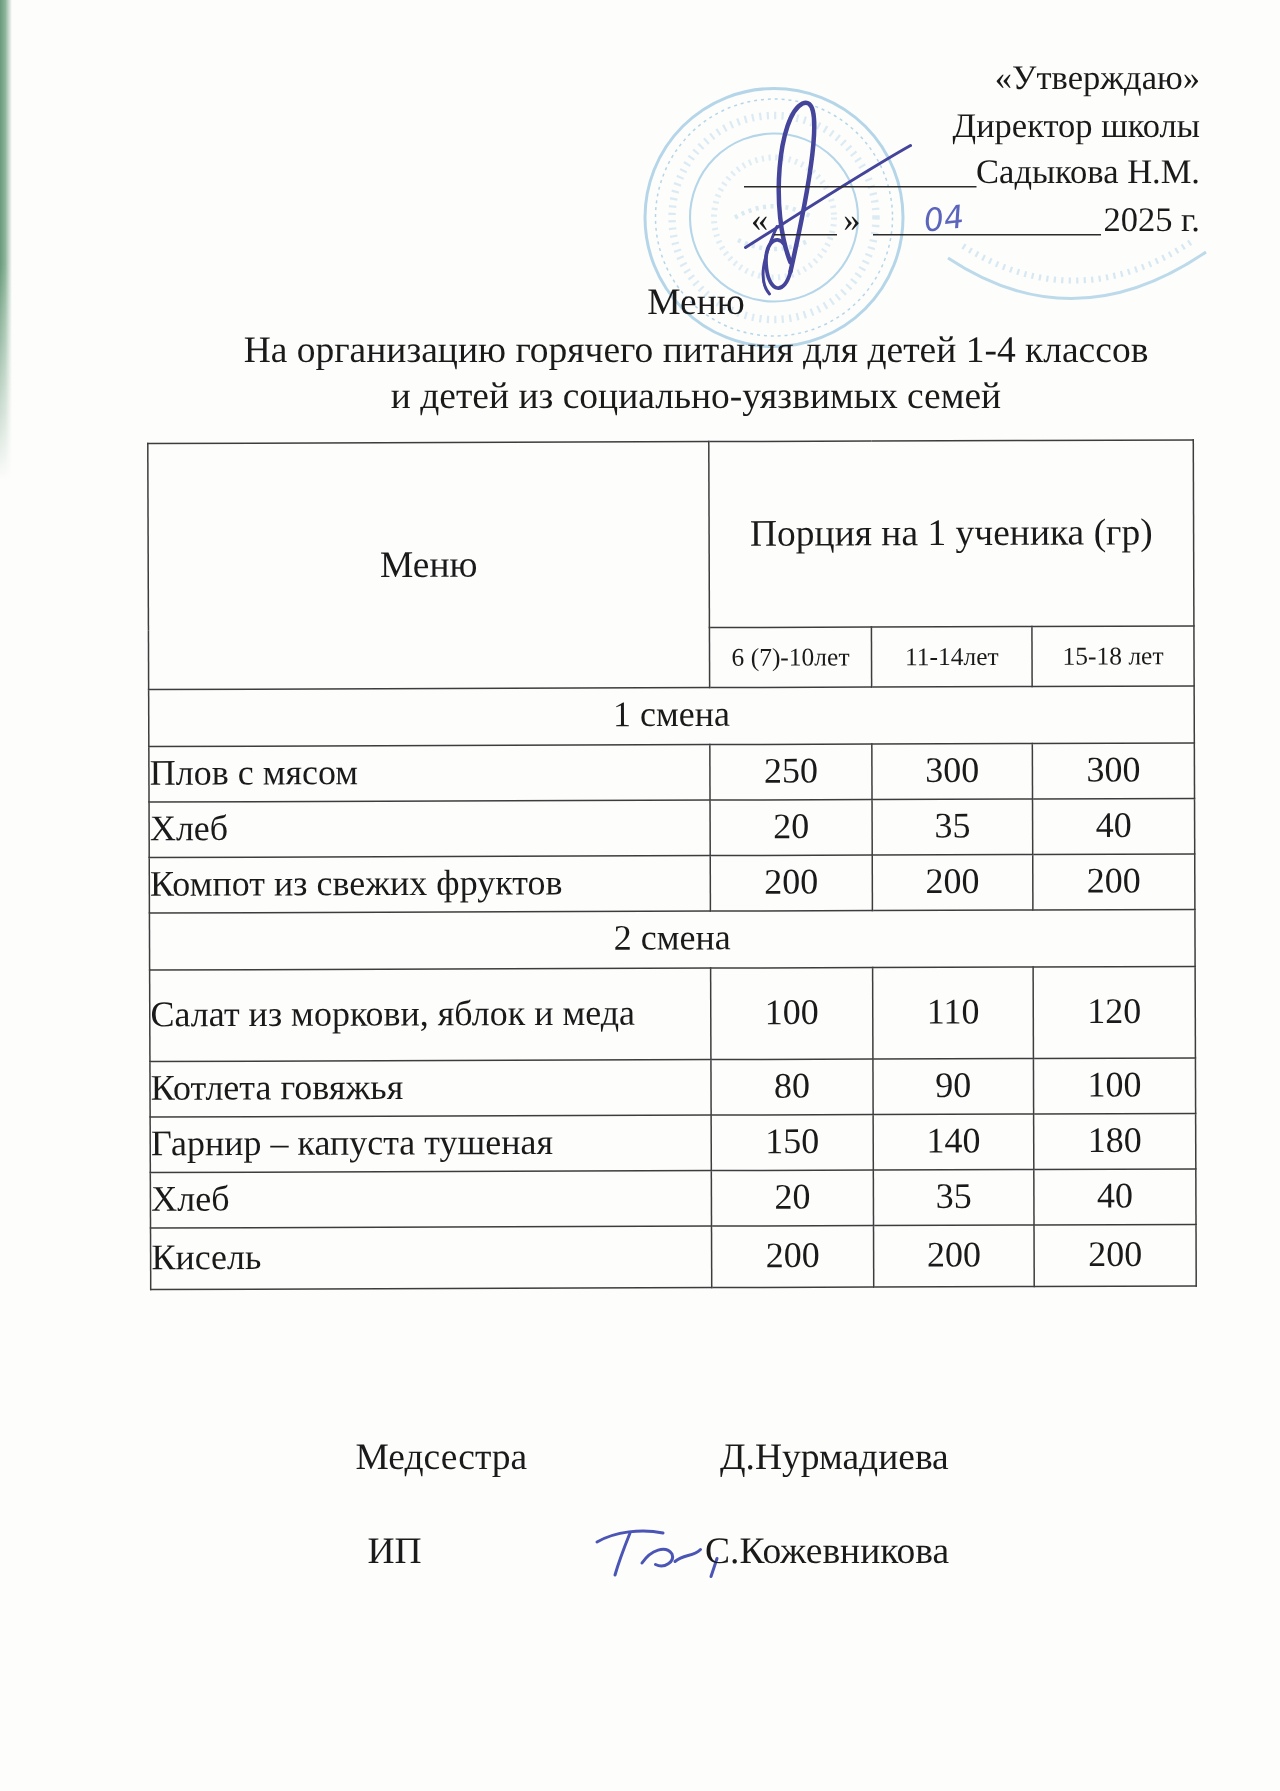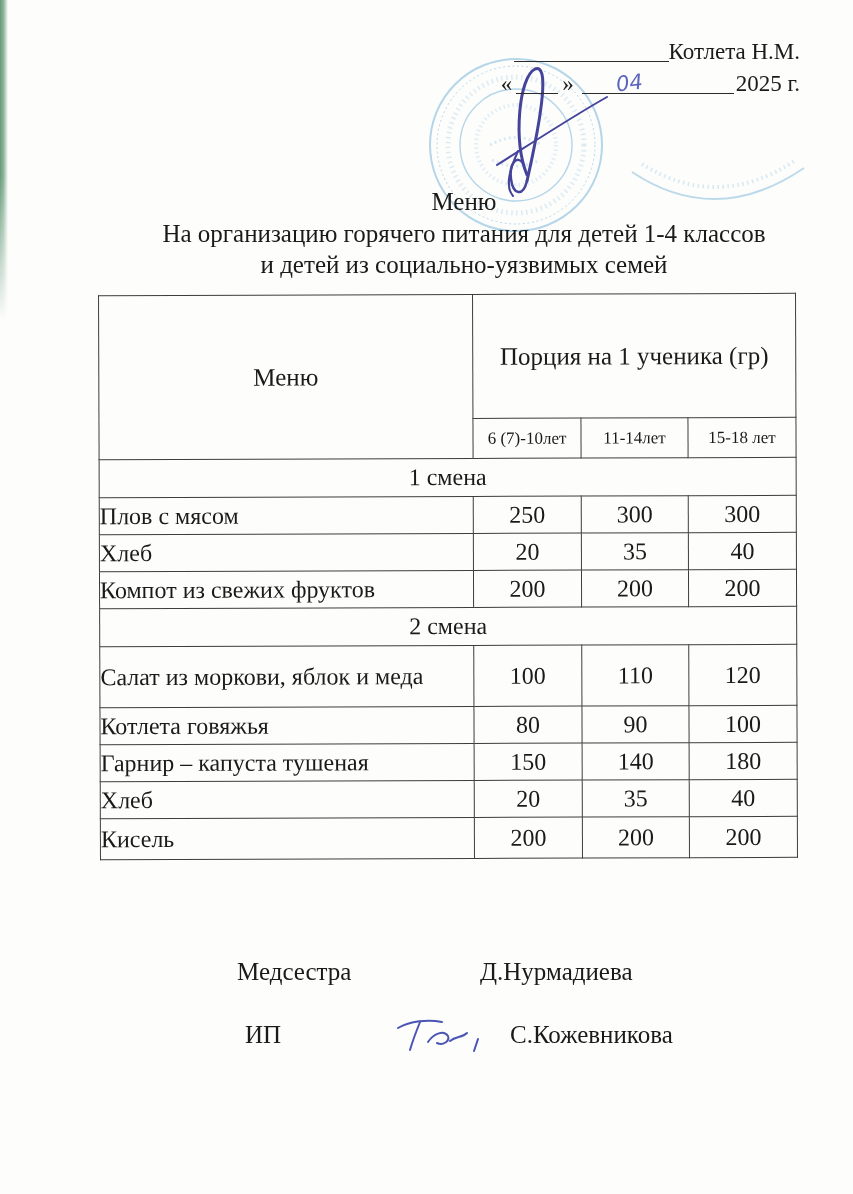--- a/index.html
+++ b/index.html
@@ -100,21 +100,23 @@
   <svg class="sig" style="left:455px;top:55px;" width="170" height="150" viewBox="0 0 170 150">
     <g fill="none" stroke-linecap="round" stroke="#45449b">
       <path d="M 72 120 C 58 85 64 22 80 14 C 94 8 88 55 72 126" stroke-width="3"></path>
       <path d="M 152 42 C 120 60 80 86 42 110" stroke-width="2"></path>
       <path d="M 72 126 C 68 142 58 140 56 124 C 54 108 62 100 68 108" stroke-width="2.5"></path>
       <path d="M 63 96 C 54 116 50 132 58 141" stroke-width="2"></path>
     </g>
   </svg>
 
   <div class="approval">
-    <div><span class="uline w155"></span><span>Котлета Н.М.</span></div>
+    <div>«Утверждаю»</div>
+    <div>Директор школы</div>
+    <div><span class="uline w155"></span><span>Садыкова Н.М.</span></div>
     <div><span>«</span><span class="uline w42"></span><span>»</span><span class="uline w152"><span class="hand-month" style="color: rgb(74, 85, 181);">04</span></span><span>2025 г.</span></div>
   </div>
 
   <div class="doc-title">
     <div>Меню</div>
     <div>На организацию горячего питания для детей 1-4 классов</div>
     <div>и детей из социально-уязвимых семей</div>
   </div>
 
   <table class="menu">
@@ -202,15 +204,15 @@
   <svg class="sig" style="left:392px;top:1012px;" width="96" height="46" viewBox="0 0 96 46">
     <g fill="none" stroke-width="2" stroke-linecap="round" stroke="#4a55b5">
       <path d="M 6 16 C 18 9 36 7 50 10"></path>
       <path d="M 28 10 C 24 20 20 31 18 38"></path>
       <path d="M 36 30 C 42 21 52 18 56 24 C 58 29 51 34 45 31"></path>
       <path d="M 58 29 C 64 24 70 26 75 21"></path>
       <path d="M 86 27 L 82 39"></path>
     </g>
   </svg>
 
-  <span class="f-abs" style="left:470px;top:1021px;margin-left:40px;">С.Кожевникова</span>
+  <span class="f-abs" style="left:470px;top:1021px;">С.Кожевникова</span>
 
 </div>
 
 </body></html>

